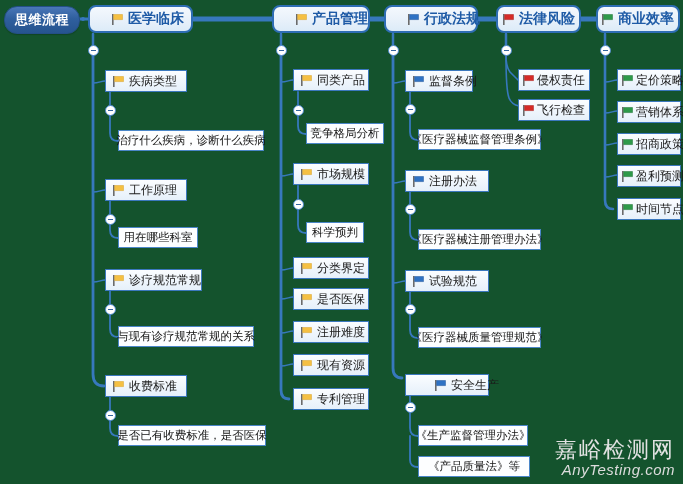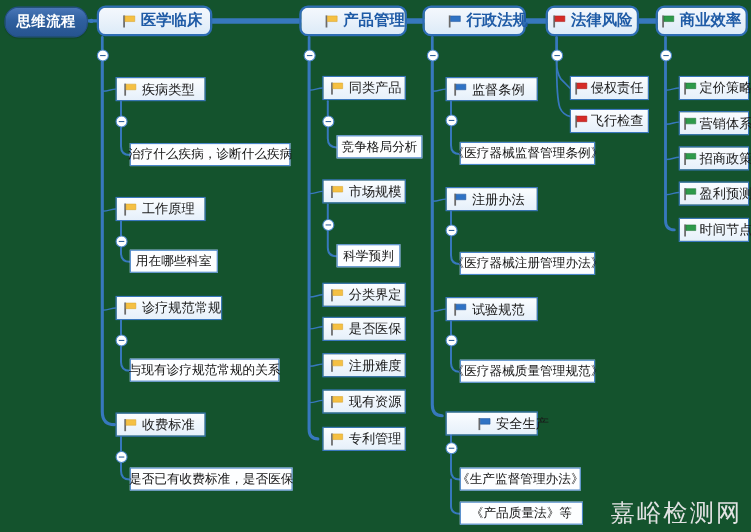--- a/index.html
+++ b/index.html
@@ -371,21 +371,21 @@
   </div>
 
   <div class="n2" style="left:293px; top:388px; width:76px;">
     <svg class="flag" viewBox="0 0 13 13">
       <rect x="1" y="1" width="1.6" height="11" fill="#6b6b6b"></rect>
       <path d="M2.6,1.5 L11.5,1.5 L11.5,6.6 L2.6,6.6 Z" fill="#f5c043" stroke="#d8a32b" stroke-width="0.5"></path>
     </svg>
     <span class="lbl">专利管理</span>
   </div>
 
-  <div class="n2" style="left:405px; top:70px; width:84px;">
+  <div class="n2" style="left:405px; top:70px; width:68px;">
     <svg class="flag" viewBox="0 0 13 13">
       <rect x="1" y="1" width="1.6" height="11" fill="#6b6b6b"></rect>
       <path d="M2.6,1.5 L11.5,1.5 L11.5,6.6 L2.6,6.6 Z" fill="#2f72c4" stroke="#23579a" stroke-width="0.5"></path>
     </svg>
     <span class="lbl">监督条例</span>
   </div>
   <div class="collapse" style="left:405px; top:104px;"></div>
   <div class="n3" style="left:418px; top:129px; width:123px;">
     <span class="lbl">《医疗器械监督管理条例》</span>
   </div>
@@ -480,15 +480,16 @@
   <div class="n2 tight" style="left:617px; top:198px; width:64px;">
     <svg class="flag" viewBox="0 0 13 13">
       <rect x="1" y="1" width="1.6" height="11" fill="#6b6b6b"></rect>
       <path d="M2.6,1.5 L11.5,1.5 L11.5,6.6 L2.6,6.6 Z" fill="#2e9a4a" stroke="#1f7335" stroke-width="0.5"></path>
     </svg>
     <span class="lbl">时间节点</span>
   </div>
 
   <div class="watermark">
     <div class="wm-cn">嘉峪检测网</div>
+    <div class="wm-en">AnyTesting.com</div>
   </div>
 
 </div>
 
 </body></html>

